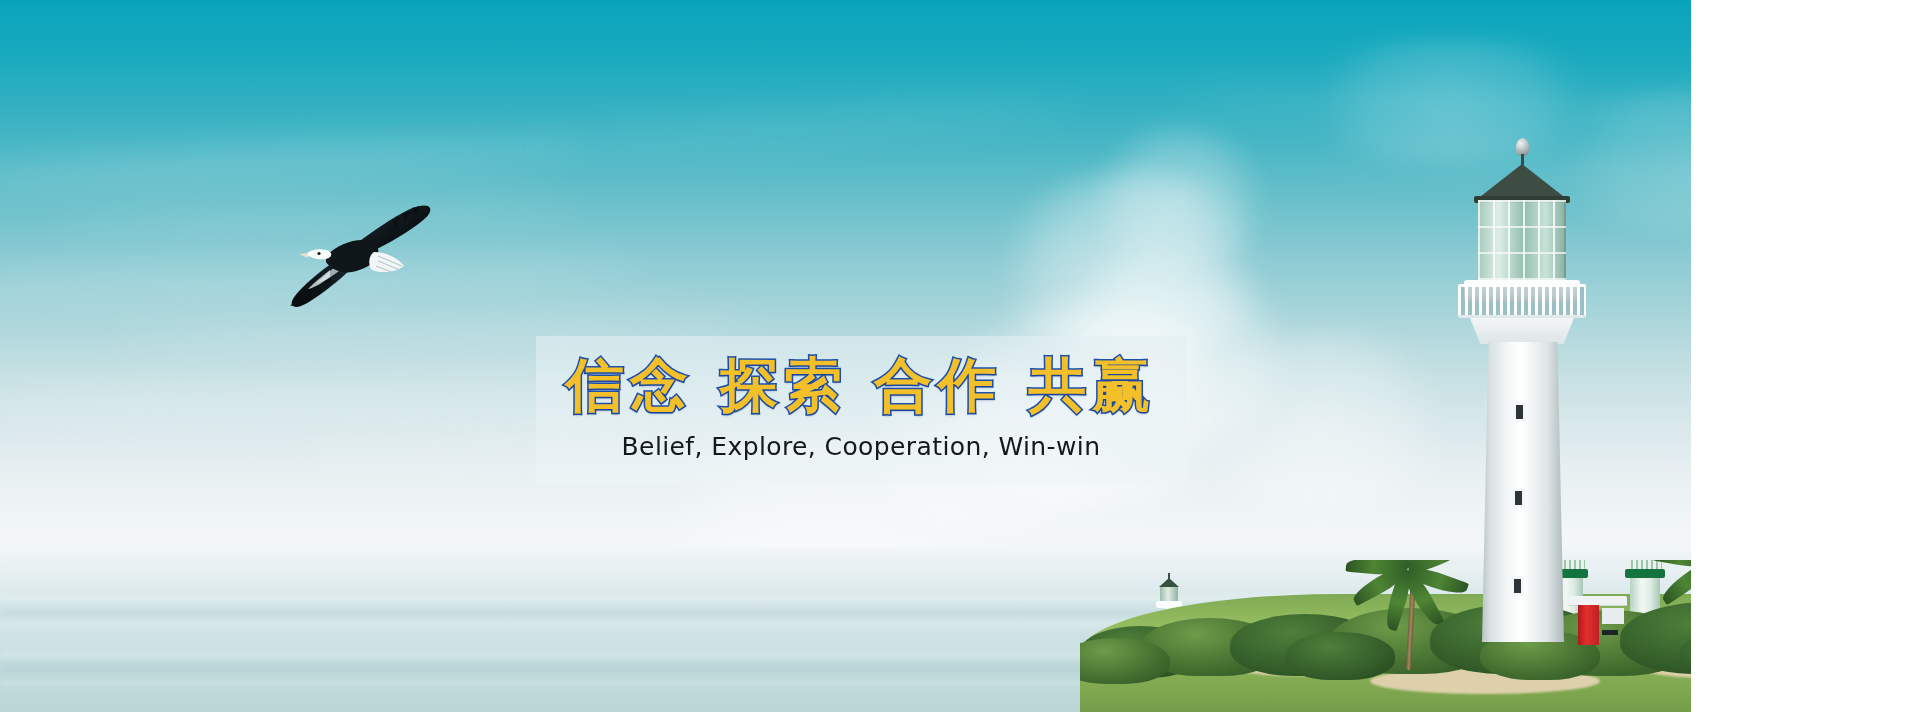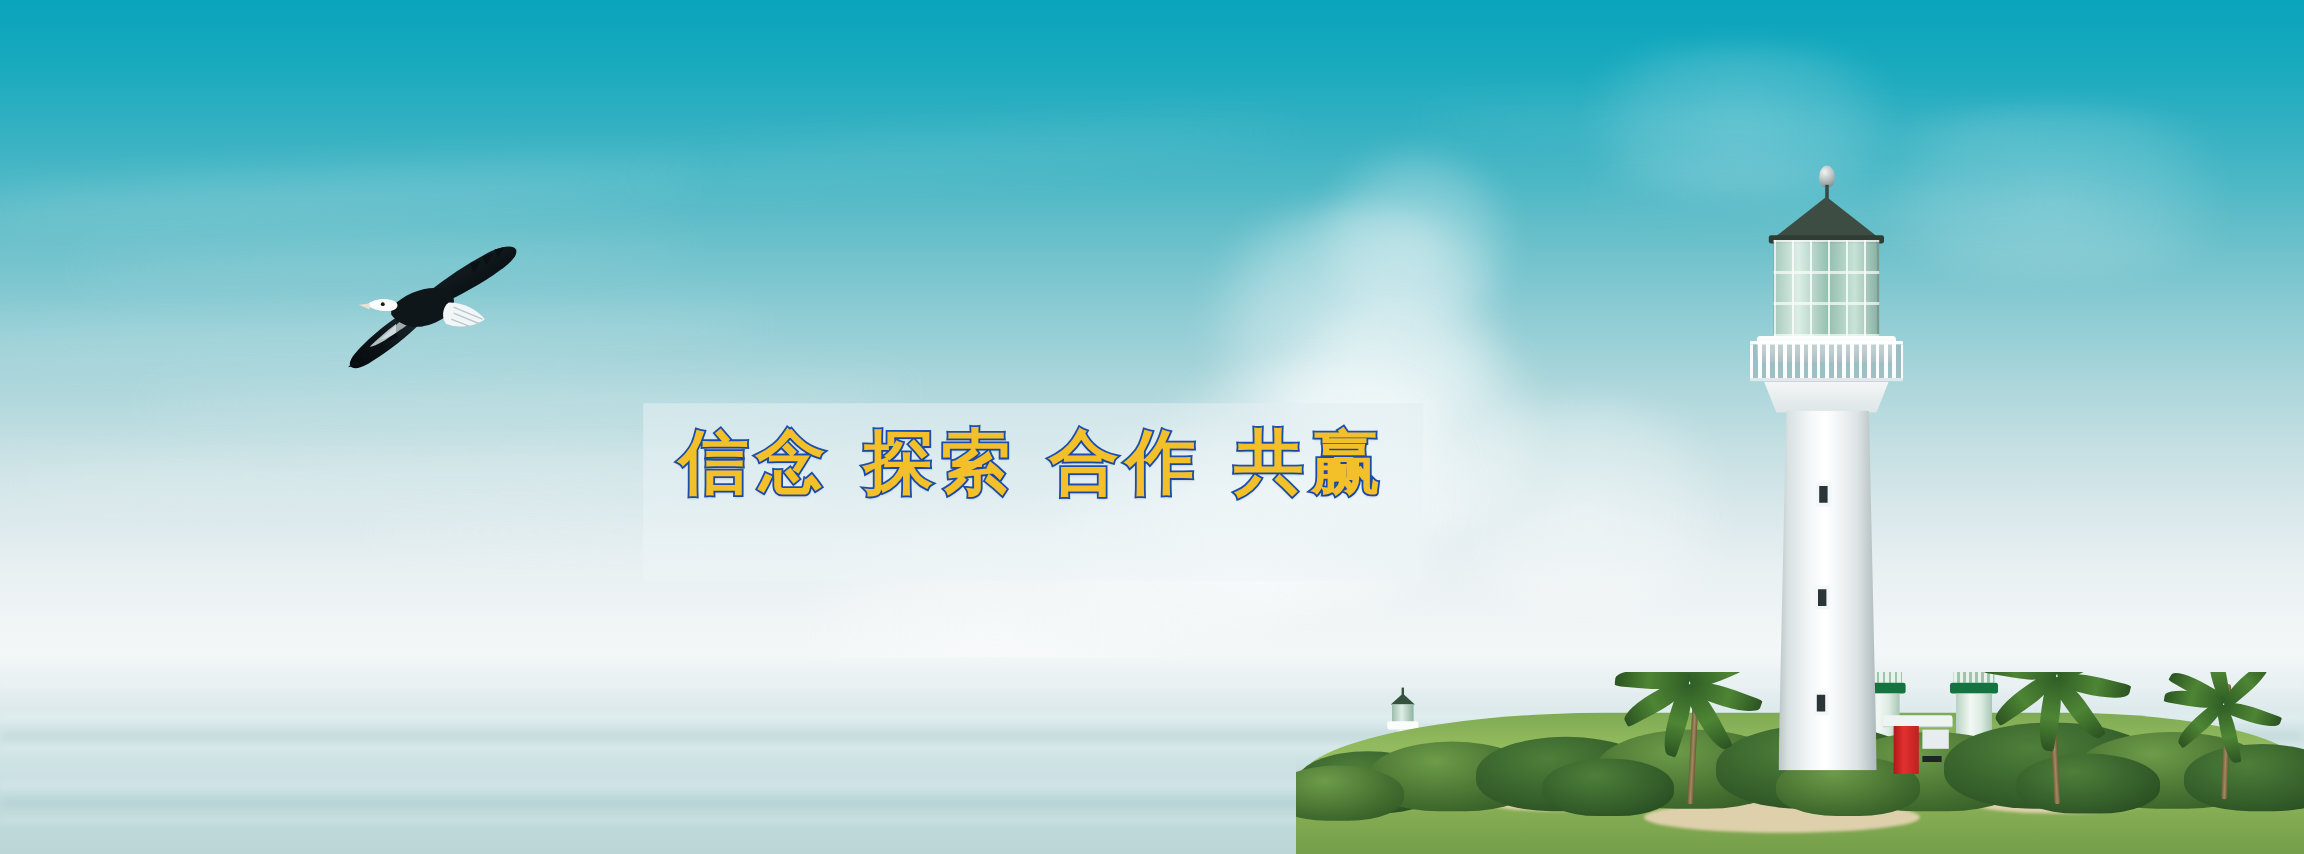--- a/index.html
+++ b/index.html
@@ -1,21 +1,21 @@
 <!DOCTYPE html>
 <html><head>
 <meta charset="utf-8">
 <title>Corporate Hero Banner</title>
 <style>
   * { margin:0; padding:0; box-sizing:border-box; }
   html,body { width:1920px; height:712px; overflow:hidden;
     font-family:"Liberation Sans","DejaVu Sans",sans-serif; }
 
   .stage{
-    position:relative; width:1920px; height:712px; overflow:hidden;
+    position:relative; width:1691px; height:712px; overflow:hidden;
     background:#e9f2f4;
   }
 
   
   .sky{
     position:absolute; left:0; top:0; width:1920px; height:560px;
     background:linear-gradient(to bottom,
       #09a4bc 0%,
       #17a9be 9%,
       #3cb3c3 22%,
@@ -406,15 +406,16 @@
 
       <path d="M40 54 C32 52 24 54 20 58 C24 62 32 64 40 63 C46 62 48 56 40 54 Z" fill="#fbfdfd"></path>
 
       <path d="M22 57 L13 58 L22 62 Z" fill="#e8e2d2"></path>
       <circle cx="33" cy="57.5" r="1.6" fill="#141a1c"></circle>
     </svg>
   </div>
 
   <div class="panel">
     <div class="headline">信念 探索 合作 共赢</div>
+    <div class="subline">Belief,  Explore,  Cooperation,  Win-win</div>
   </div>
 
 </div>
 
 </body></html>

